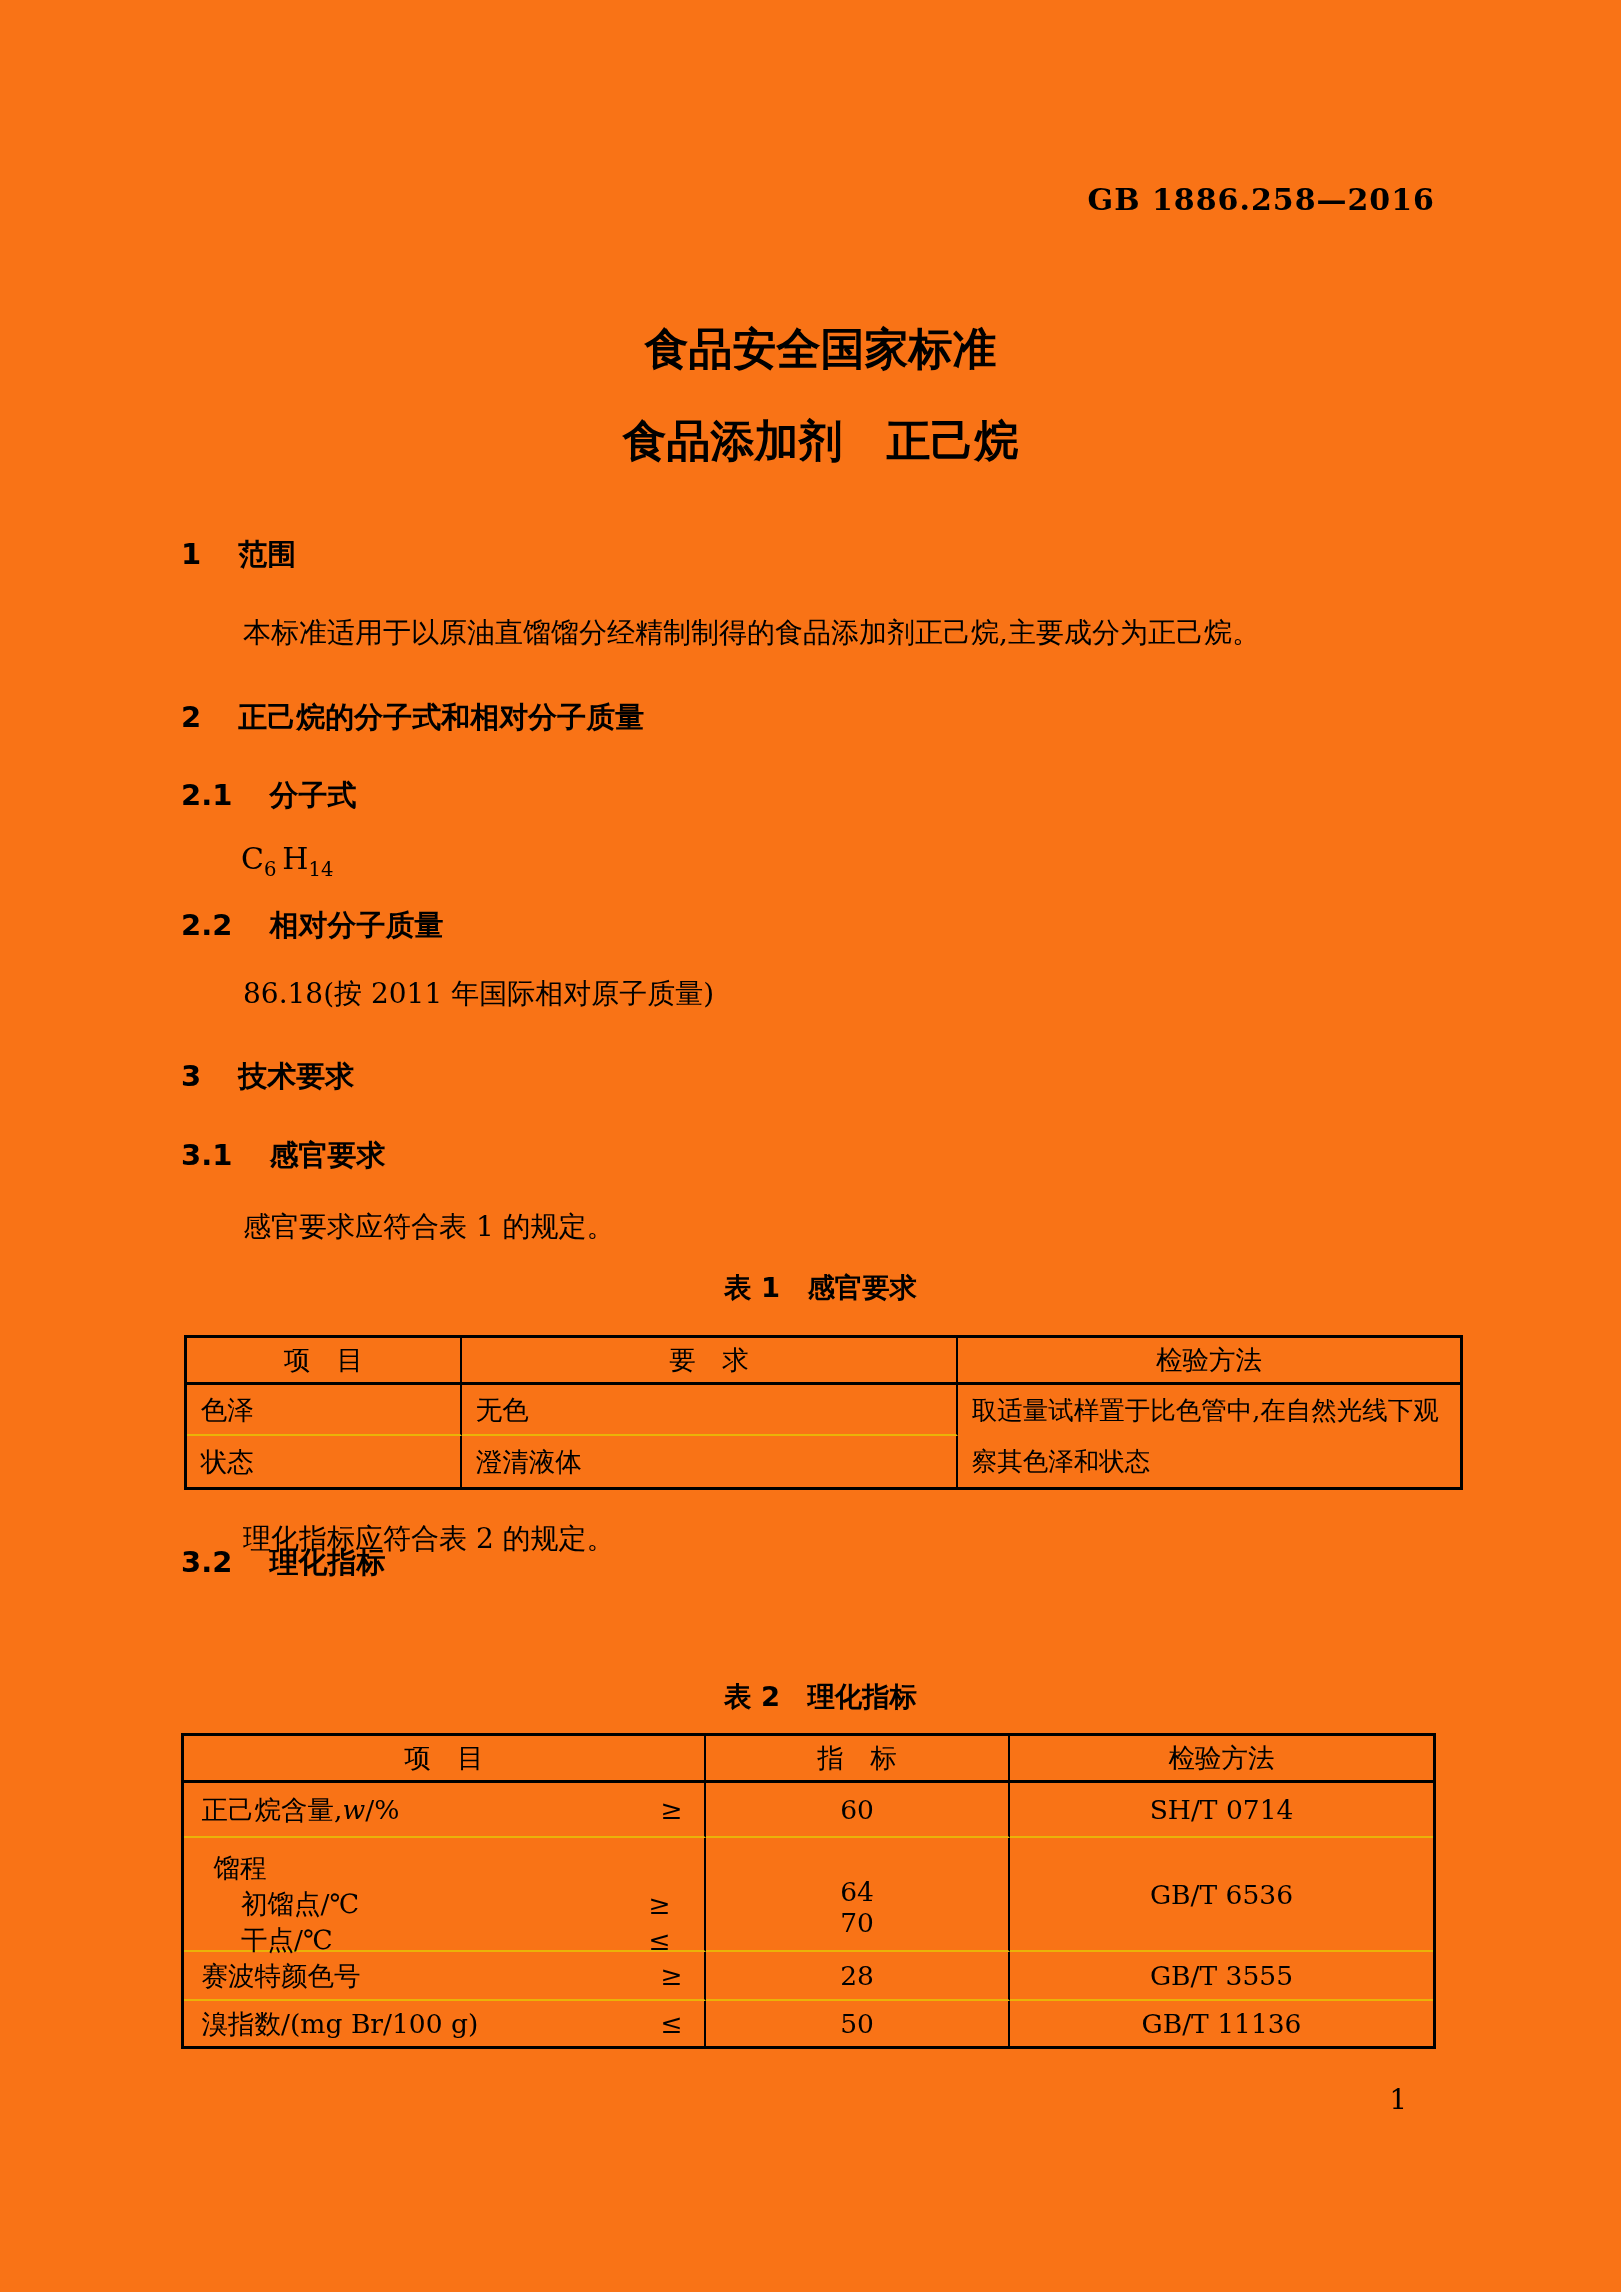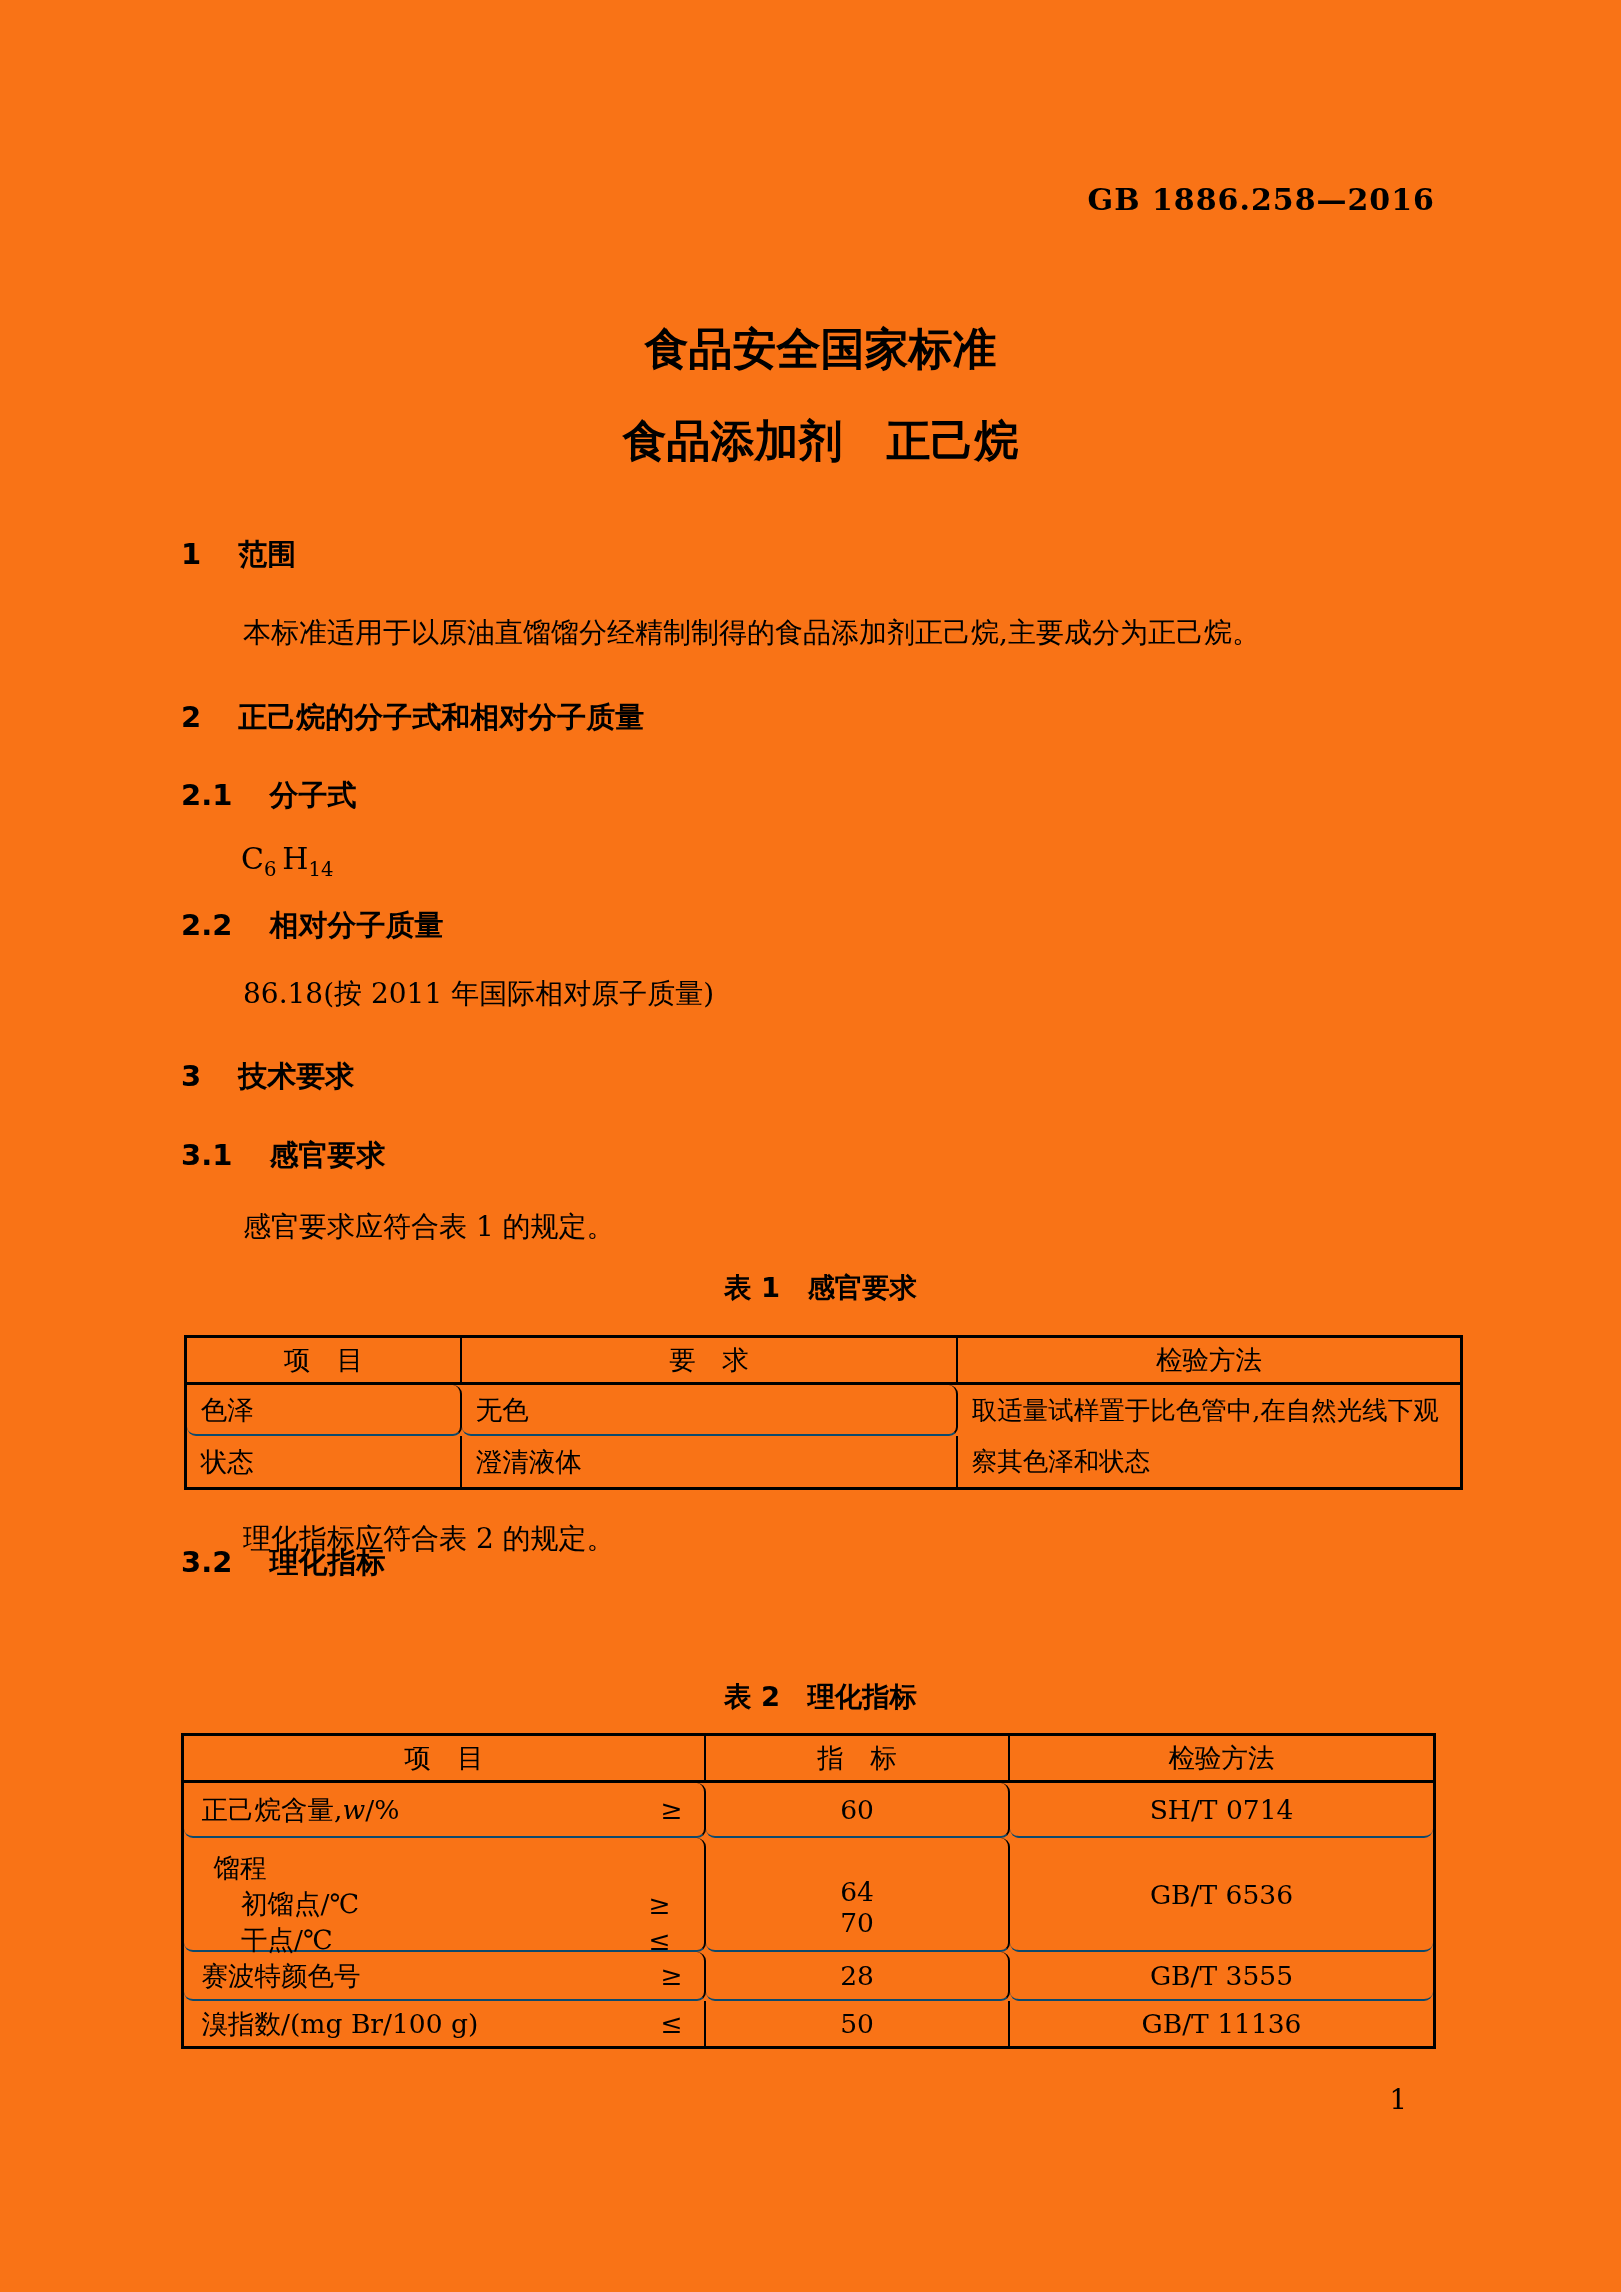--- a/index.html
+++ b/index.html
@@ -21,21 +21,21 @@
   .formula sub{font-size:19.6px;}
   .formula .el2{margin-left:5.9px;}
 
   .tbl{display:grid;border:3.9px solid #000;font-size:26.5px;font-family:"DejaVu Serif","Liberation Serif",serif;box-sizing:border-box;}
   .t1{left:184px;top:1335px;width:1279px;grid-template-columns:275px 496px 1fr;grid-template-rows:47px 51px 51px;}
   .t2{left:181px;top:1733px;width:1255px;grid-template-columns:522px 304px 1fr;grid-template-rows:47px 55px 114px 49px 45px;}
 
   .c{display:flex;align-items:center;}
   .ctr{justify-content:center;}
   .bR{border-right:2px solid #000;}
-  .bB{border-bottom:2px solid #0c4a6e;border-radius:9px;}
+  .bB{border-bottom:2px solid #eab308;}
   .hB{border-bottom:3.9px solid #000;}
   .pad{padding-left:13.7px;}
   .item{justify-content:space-between;padding:0 21.6px 0 17.6px;}
   .m1{grid-column:3;grid-row:2/4;flex-direction:column;align-items:stretch;padding:0 13.7px;white-space:nowrap;font-size:25.5px;}
   .m1 .line{height:51px;display:flex;align-items:center;}
   .blk{flex-direction:column;align-items:stretch;padding:12px;}
   .bline{flex:1;display:flex;align-items:center;padding-left:17.6px;}
   .bline.sub{padding-left:45px;justify-content:space-between;padding-right:21.6px;gap:7px;}
   .bval{flex:1;display:flex;align-items:center;justify-content:center;}
   .var{font-style:italic;}

